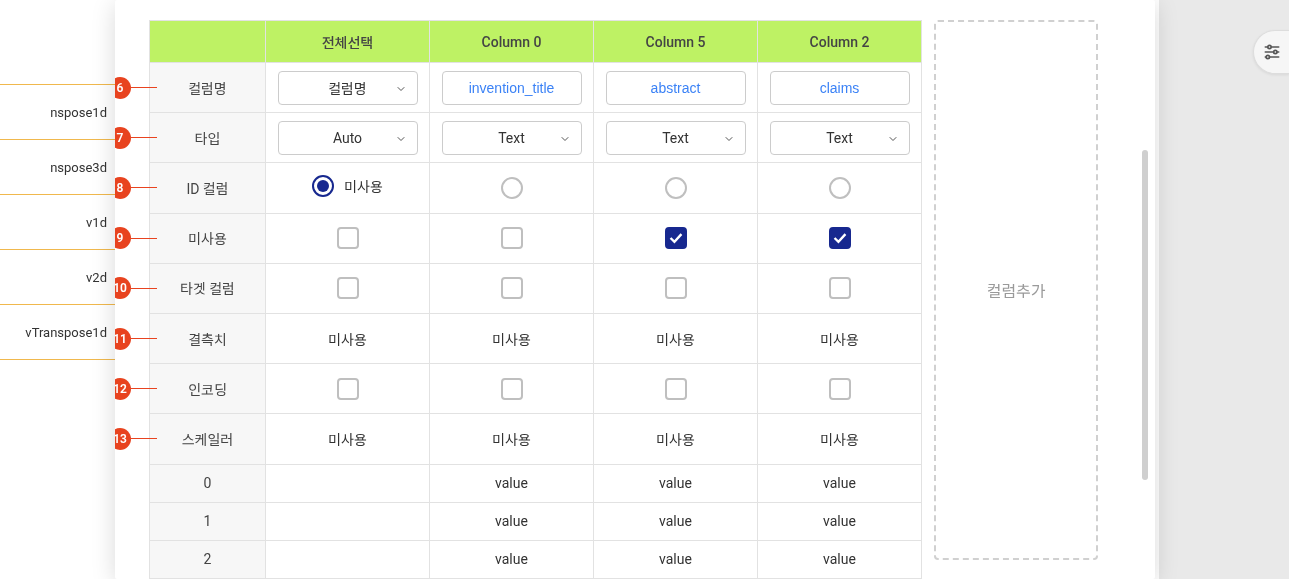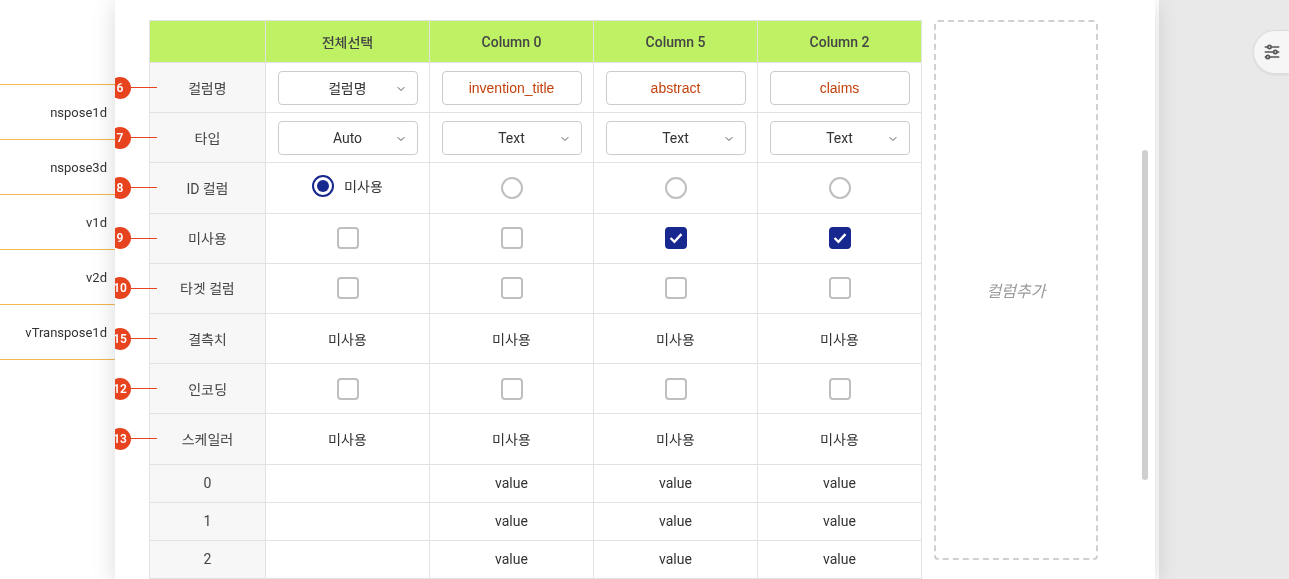--- a/index.html
+++ b/index.html
@@ -34,36 +34,36 @@
 .cfg-table td.cell { height: 50px; width: 164px; }
 .datarow td { height: 38px !important; font-size: 14px; }
 .datarow td.rowlabel { font-size: 14px; }
 
 
 .callout { position: absolute; left: -41px; top: 50%; transform: translateY(-50%); display: flex; align-items: center; }
 .callout .num { width: 22px; height: 22px; border-radius: 50%; background: #e8431f; color: #fff; font-size: 12px; font-weight: 600; display: flex; align-items: center; justify-content: center; }
 .callout .line { width: 26px; height: 1px; background: #e8431f; }
 
 
-.txt-input { width: 140px; height: 34px; border: 1px solid #ccc; border-radius: 4px; text-align: center; font-size: 14px; color: #c2410c; background: #fff; padding: 0 6px; }
+.txt-input { width: 140px; height: 34px; border: 1px solid #ccc; border-radius: 4px; text-align: center; font-size: 14px; color: #3b82f6; background: #fff; padding: 0 6px; }
 .sel { width: 140px; height: 34px; border: 1px solid #ccc; border-radius: 4px; background: #fff; display: inline-flex; align-items: center; justify-content: center; position: relative; font-size: 14px; color: #333; cursor: pointer; }
 .sel .chev { position: absolute; right: 10px; top: 50%; transform: translateY(-50%); width: 12px; height: 12px; }
 .sel .chev svg { width: 12px; height: 12px; stroke: #555; }
 .radio, .chk { width: 22px; height: 22px; border: 2px solid #bfbfbf; display: inline-block; vertical-align: middle; }
 .radio { border-radius: 50%; position: relative; }
 .radio.checked { border-color: #17288f; }
 .radio.checked::after { content: ""; position: absolute; left: 3px; top: 3px; width: 12px; height: 12px; border-radius: 50%; background: #17288f; }
 .chk { border-radius: 4px; position: relative; }
 .chk.checked { background: #17288f; border-color: #17288f; }
 .chk.checked svg { position: absolute; left: 2px; top: 3px; width: 14px; height: 12px; stroke: #fff; stroke-width: 3; fill: none; }
 .cell-text { font-size: 14px; color: #333; }
 .radio-row { display: inline-flex; align-items: center; gap: 10px; }
 
 
-.addcol { width: 164px; min-width: 164px; border: 2px dashed #d0d0d0; border-radius: 4px; display: flex; align-items: center; justify-content: center; color: #9a9a9a; font-size: 16px; margin-left: 2px; height: 540px; font-style: italic; }
+.addcol { width: 164px; min-width: 164px; border: 2px dashed #d0d0d0; border-radius: 4px; display: flex; align-items: center; justify-content: center; color: #9a9a9a; font-size: 16px; margin-left: 2px; height: 540px; }
 
 </style>
 </head>
 <body>
 
 <div class="backdrop-right"></div>
 <div class="fab">
   <svg viewBox="0 0 24 24" fill="none" stroke-width="2" stroke-linecap="round">
     <line x1="4" y1="6" x2="20" y2="6"></line>
       <circle cx="9" cy="6" r="2" fill="#fff"></circle>
@@ -191,21 +191,21 @@
                 <span class="num">10</span>
                 <span class="line"></span>
               </div></td>
             <td class="cell"><span class="chk"></span></td>
             <td class="cell"><span class="chk"></span></td>
             <td class="cell"><span class="chk"></span></td>
             <td class="cell"><span class="chk"></span></td>
           </tr>
           <tr>
             <td class="rowlabel">결측치<div class="callout">
-                <span class="num">15</span>
+                <span class="num">11</span>
                 <span class="line"></span>
               </div></td>
             <td class="cell"><span class="cell-text">미사용</span></td>
             <td class="cell"><span class="cell-text">미사용</span></td>
             <td class="cell"><span class="cell-text">미사용</span></td>
             <td class="cell"><span class="cell-text">미사용</span></td>
           </tr>
           <tr>
             <td class="rowlabel">인코딩<div class="callout">
                 <span class="num">12</span>

